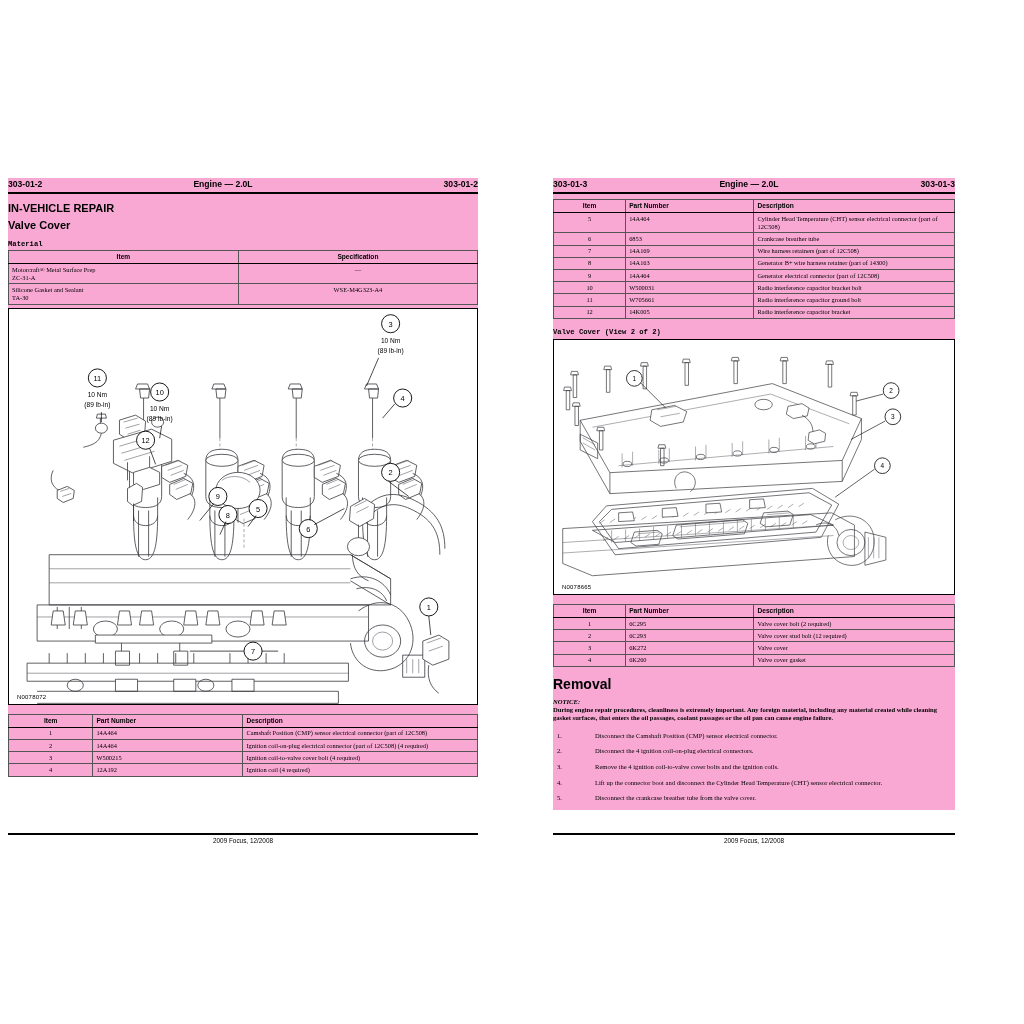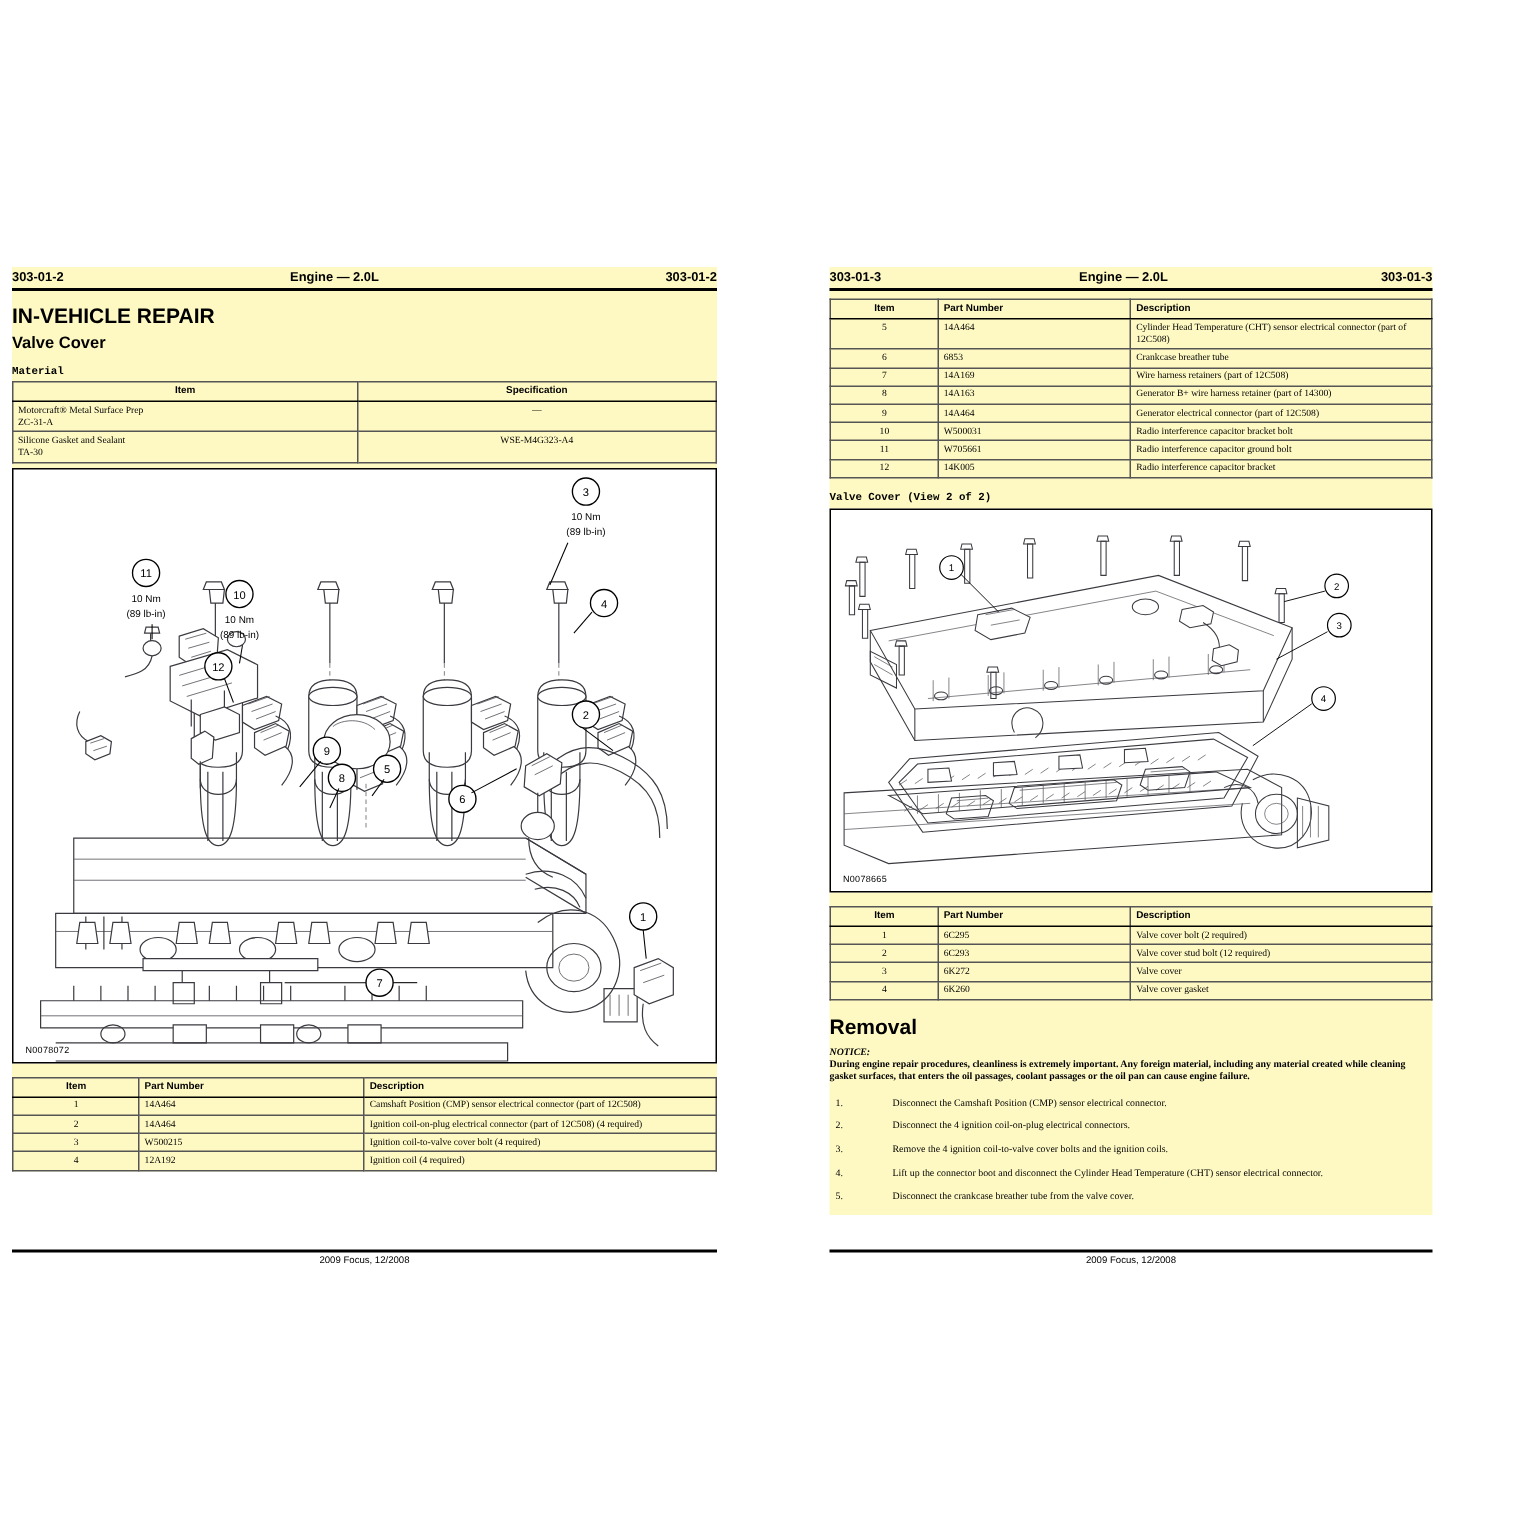--- a/index.html
+++ b/index.html
@@ -18,21 +18,21 @@
   }
 
   
   .spread {
     position: absolute;
     left: 0; top: 0;
     width: 1024px; height: 1024px;
   }
   .page {
     position: absolute;
-    background: #fef9c3;
+    background: #f9a8d4;
   }
   .page--left  { left: 8px;   top: 178px; width: 470px; }
   .page--right { left: 553px; top: 178px; width: 402px; }
 
   
   .runhead {
     position: relative;
     font-family: "Liberation Sans", sans-serif;
     font-weight: bold;
     font-size: 8.6px;
@@ -49,21 +49,21 @@
     border-top: 2.2px solid #000;
     margin-top: 1px;
   }
   .page--left .rule-thick { width: 100%; }
   .page--right .rule-thick { width: 100%; }
 
   
   .sec-head {
     font-family: "Liberation Sans", sans-serif;
     font-weight: bold;
-    font-size: 14px;
+    font-size: 11px;
     margin-top: 8px;
   }
   .sec-title {
     font-family: "Liberation Sans", sans-serif;
     font-weight: bold;
     font-size: 11px;
     margin-top: 5px;
   }
   .sub-head {
     font-family: Liberation Mono, monospace;

